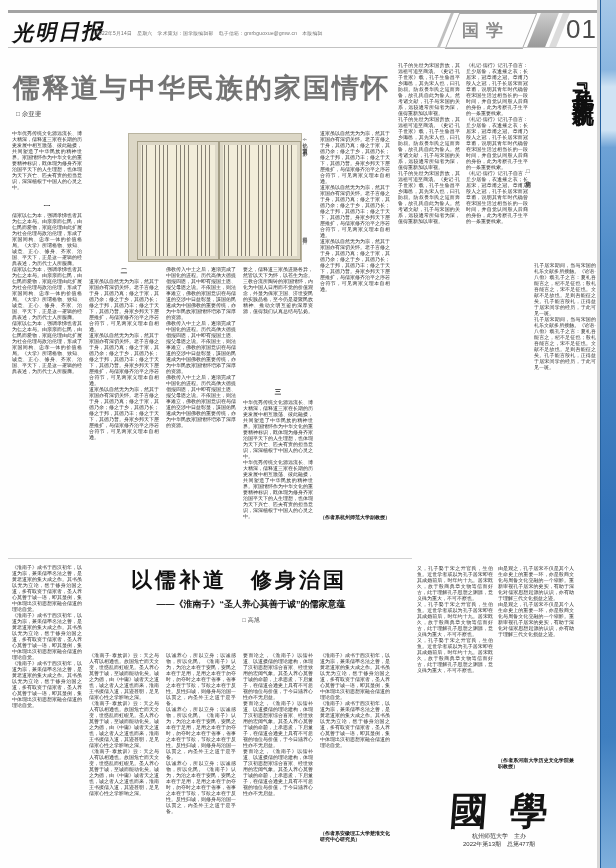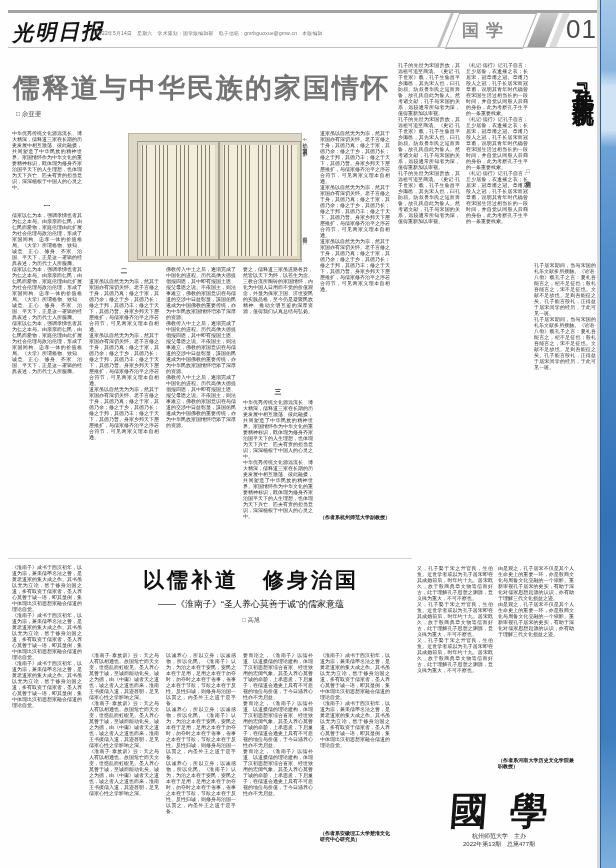--- a/index.html
+++ b/index.html
@@ -36,23 +36,23 @@
       background-image:repeating-linear-gradient(90deg,rgba(45,40,32,.55) 0,rgba(45,40,32,.55) .8px,
       transparent .8px,transparent 4.2px);background-clip:content-box;padding:3px;}
   .pg1{left:8px;} .pg2{left:90px;}
   .vcap{position:absolute;writing-mode:vertical-rl;font-size:5px;color:#333;letter-spacing:1px;}
   
   .r-hl{left:538px;top:72px;width:60px;height:186px;writing-mode:vertical-rl;font-size:22px;
         font-weight:800;color:#101010;letter-spacing:2px;text-align:left;}
   .r-by{left:520px;top:168px;width:12px;height:64px;writing-mode:vertical-rl;font-size:6px;color:#444;}
   
   .sep{left:8px;top:558px;width:404px;height:1px;background:#d2d2d2;}
-  .b-hl{left:90px;top:566px;width:322px;text-align:center;font-size:21px;font-weight:800;
+  .b-hl{left:78px;top:566px;width:322px;text-align:center;font-size:21px;font-weight:800;
         color:#101010;letter-spacing:3px;}
-  .b-sub{left:90px;top:598px;width:322px;text-align:center;font-size:9px;font-weight:400;color:#161616;}
+  .b-sub{left:90px;top:598px;width:322px;text-align:center;font-size:9px;font-weight:700;color:#161616;}
   .b-by{left:90px;top:616px;width:322px;text-align:center;font-size:6px;color:#444;}
   
   .jbox{left:424px;top:790px;width:150px;height:72px;text-align:center;}
   .jtitle{font-family:"DejaVu Serif","Liberation Serif",serif;font-weight:bold;font-size:38px;
           color:#141414;letter-spacing:22px;padding-left:22px;line-height:42px;transform:skewX(-4deg);}
   .jline{font-size:6px;color:#333;line-height:8px;}
   
   .edge-shadow{left:597px;top:0;width:3px;height:868px;background:#d7d7d7;}
   .bluestrip{left:600px;top:0;width:16px;height:868px;
      background:linear-gradient(180deg,#a6c8e8 0%,#8ab6e0 8%,#cfe3f4 10%,#cfe3f4 15%,

